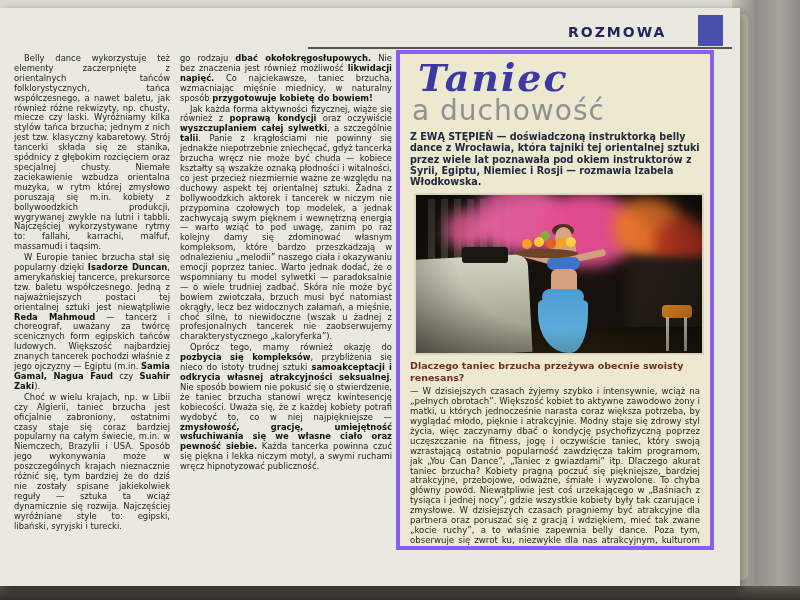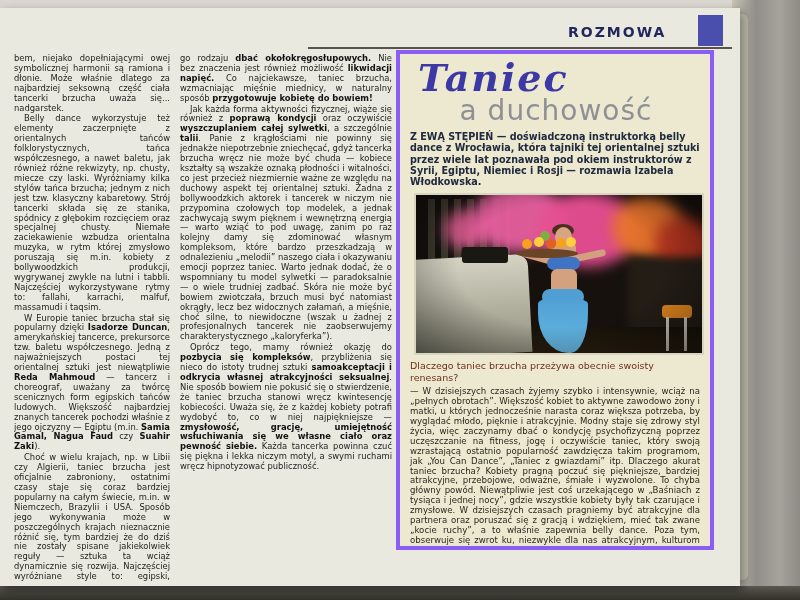--- a/index.html
+++ b/index.html
@@ -33,25 +33,25 @@
   .colp b{color:#111;}
 
   
   .art-box{position:absolute;left:396px;top:42px;width:318px;height:500px;box-sizing:border-box;
         background:var(--article-bg-cream,#ede9d0);border:4px solid #8b5cf6;
         padding:6px 10px 8px 10px;overflow:hidden;}
   .t1{font-family:"DejaVu Serif",serif;font-style:italic;font-weight:bold;
         font-size:38px;line-height:36px;color:var(--title-blue,#3c38a6);
         letter-spacing:2px;margin-left:8px;}
   .t2{font-size:28px;line-height:29px;color:var(--title-gray,#8e9095);letter-spacing:1px;
-        margin:0 0 6px 2px;font-weight:normal;text-align:center;}
+        margin:0 0 6px 2px;font-weight:normal;}
   .lead{font-size:9.6px;line-height:11.3px;font-weight:bold;color:var(--lead-navy,#202a3e);}
   .photo{position:relative;margin:6px 0 4px 4px;width:286px;height:158px;
         background:#16110d;border:2px solid #d8d4c2;overflow:hidden;}
-  .q1{margin-top:5px;font-size:9.5px;line-height:11.4px;font-weight:normal;
+  .q1{margin-top:5px;font-size:9.5px;line-height:11.4px;font-weight:bold;
         color:var(--question-maroon,#6f2f1c);}
   .ans{margin-top:4px;font-size:8.6px;line-height:9.9px;text-align:justify;color:#28271f;}
   .q2{margin-top:6px;font-size:9.4px;line-height:11.3px;font-weight:bold;
         color:var(--question2-brown,#4c4434);width:97%;}
   .mag-footer{position:absolute;right:12px;bottom:8px;font-family:"DejaVu Serif",serif;
         color:var(--footer-navy,#2f356e);font-size:11px;letter-spacing:3px;}
   .mag-footer .pnum{font-weight:bold;font-size:12.5px;margin-left:6px;letter-spacing:0;}
 
   
   .ph{position:absolute;}
@@ -97,21 +97,20 @@
   <div class="page-edge-highlight"></div>
   <div class="backdrop-bottom"></div>
 
   <div class="page">
     <div class="rozmowa">ROZMOWA</div>
     <div class="blue-square"></div>
     <div class="top-rule"></div>
 
     <div class="left-cols">
       <div class="colA">
-          <div class="colp noind">bem, niejako dopełniającymi owej symbolicznej harmonii są ramiona i dłonie. Może właśnie dlatego za najbardziej seksowną część ciała tancerki brzucha uważa się... nadgarstek.</div>
           <div class="colp">Belly dance wykorzystuje też elementy zaczerpnięte z orientalnych tańców folklorystycznych, tańca współczesnego, a nawet baletu, jak również różne rekwizyty, np. chusty, miecze czy laski. Wyróżniamy kilka stylów tańca brzucha; jednym z nich jest tzw. klasyczny kabaretowy. Strój tancerki składa się ze stanika, spódnicy z głębokim rozcięciem oraz specjalnej chusty. Niemałe zaciekawienie wzbudza orientalna muzyka, w rytm której zmysłowo poruszają się m.in. kobiety z bollywoodzkich produkcji, wygrywanej zwykle na lutni i tabbli. Najczęściej wykorzystywane rytmy to: fallahi, karrachi, malfuf, massamudi i taqsim.</div>
           <div class="colp">W Europie taniec brzucha stał się popularny dzięki <b>Isadorze Duncan</b>, amerykańskiej tancerce, prekursorce tzw. baletu współczesnego. Jedną z najważniejszych postaci tej orientalnej sztuki jest niewątpliwie <b>Reda Mahmoud</b> — tancerz i choreograf, uważany za twórcę scenicznych form egipskich tańców ludowych. Większość najbardziej znanych tancerek pochodzi właśnie z jego ojczyzny — Egiptu (m.in. <b>Samia Gamal, Nagua Faud</b> czy <b>Suahir Zaki</b>).</div>
           <div class="colp">Choć w wielu krajach, np. w Libii czy Algierii, taniec brzucha jest oficjalnie zabroniony, ostatnimi czasy staje się coraz bardziej popularny na całym świecie, m.in. w Niemczech, Brazylii i USA. Sposób jego wykonywania może w poszczególnych krajach nieznacznie różnić się, tym bardziej że do dziś nie zostały spisane jakiekolwiek reguły — sztuka ta wciąż dynamicznie się rozwija. Najczęściej wyróżniane style to: egipski, libański, syryjski i turecki.</div>
         </div>
       <div class="colB">
           <div class="colp noind">go rodzaju <b>dbać okołokręgosłupowych.</b> Nie bez znaczenia jest również możliwość <b>likwidacji napięć.</b> Co najciekawsze, taniec brzucha, wzmacniając mięśnie miednicy, w naturalny sposób <b>przygotowuje kobietę do bowiem!</b></div>
           <div class="colp">Jak każda forma aktywności fizycznej, wiąże się również z <b>poprawą kondycji</b> oraz oczywiście <b>wyszczuplaniem całej sylwetki</b>, a szczególnie <b>talii</b>. Panie z krągłościami nie powinny się jednakże niepotrzebnie zniechęcać, gdyż tancerka brzucha wręcz nie może być chuda — kobiece kształty są wszakże oznaką płodności i witalności, co jest przecież niezmiernie ważne ze względu na duchowy aspekt tej orientalnej sztuki. Żadna z bollywoodzkich aktorek i tancerek w niczym nie przypomina czołowych top modelek, a jednak zachwycają swym pięknem i wewnętrzną energią — warto wziąć to pod uwagę, zanim po raz kolejny damy się zdominować własnym kompleksom, które bardzo przeszkadzają w odnalezieniu „melodii” naszego ciała i okazywaniu emocji poprzez taniec. Warto jednak dodać, że o wspomniany tu model sylwetki — paradoksalnie — o wiele trudniej zadbać. Skóra nie może być bowiem zwiotczała, brzuch musi być natomiast okrągły, lecz bez widocznych załamań, a mięśnie, choć silne, to niewidoczne (wszak u żadnej z profesjonalnych tancerek nie zaobserwujemy charakterystycznego „kaloryferka”).</div>
           <div class="colp">Oprócz tego, mamy również okazję do <b>pozbycia się kompleksów</b>, przybliżenia się nieco do istoty trudnej sztuki <b>samoakceptacji i odkrycia własnej atrakcyjności seksualnej</b>. Nie sposób bowiem nie pokusić się o stwierdzenie, że taniec brzucha stanowi wręcz kwintesencję kobiecości. Uważa się, że z każdej kobiety potrafi wydobyć to, co w niej najpiękniejsze — <b>zmysłowość, grację, umiejętność wsłuchiwania się we własne ciało oraz pewność siebie.</b> Każda tancerka powinna czuć się piękna i lekka niczym motyl, a swymi ruchami wręcz hipnotyzować publiczność.</div>
         </div>
     </div>

